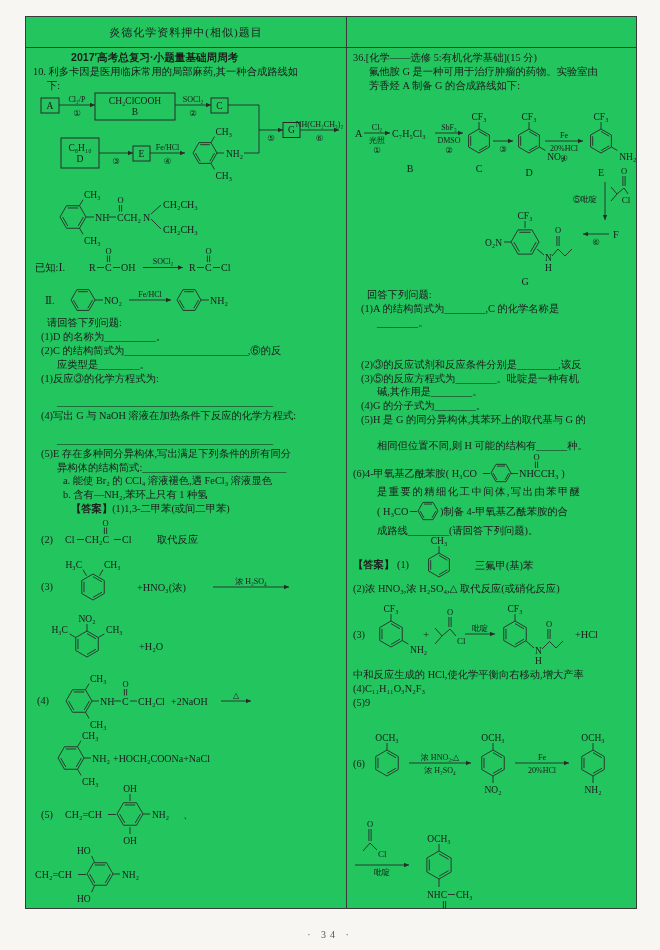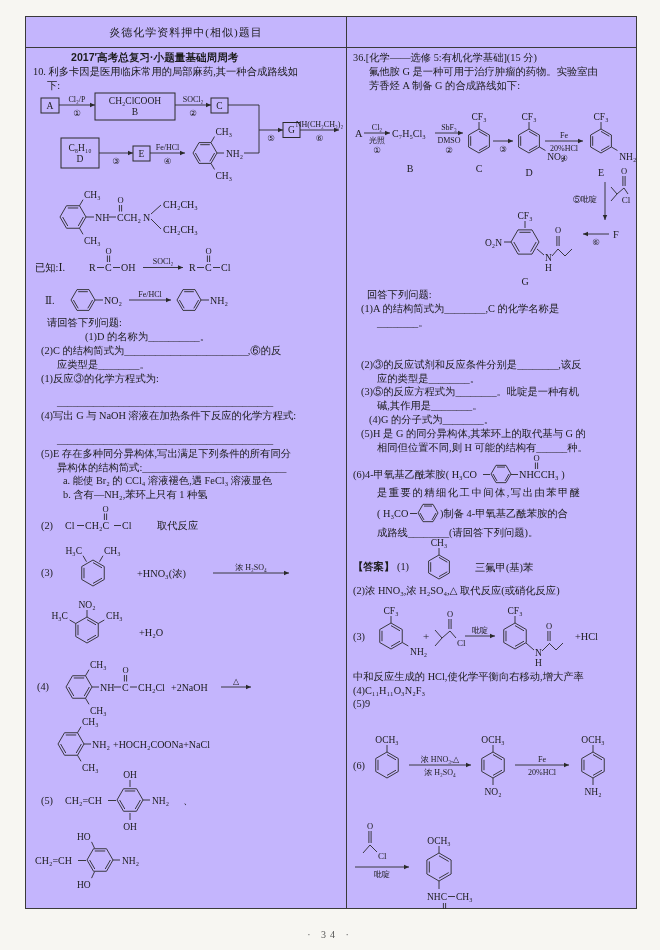--- a/index.html
+++ b/index.html
@@ -1,19 +1,19 @@
 <!DOCTYPE html>
 <html><head>
 <meta charset="utf-8">
 <style>
   html,body{margin:0;padding:0;}
   body{width:660px;height:950px;background:#f7f6f2;position:relative;
        font-family:"Liberation Serif","DejaVu Serif",serif;color:#1c1c1c;}
   .frame{position:absolute;left:25px;top:16px;width:612px;height:893px;
-         border:1.2px solid #3a3a3a;box-sizing:border-box;background:#c4b5fd;}
+         border:1.2px solid #3a3a3a;box-sizing:border-box;background:#22c55e;}
   .hdr{display:flex;height:30px;border-bottom:1.2px solid #3a3a3a;}
   .hc{display:flex;align-items:center;justify-content:center;font-size:11px;letter-spacing:1px;}
   .hc.l{width:321px;border-right:1.2px solid #3a3a3a;box-sizing:border-box;}
   .hc.r{flex:1;}
   .cols{display:flex;height:calc(100% - 30px);}
   .col{box-sizing:border-box;overflow:hidden;}
   .col.l{width:321px;border-right:1.2px solid #3a3a3a;padding:3px 5px 0 7px;}
   .col.r{flex:1;padding:3px 3px 0 6px;}
   .tl{font-size:10.3px;line-height:13.8px;white-space:nowrap;overflow:hidden;}
   .tl .b,.b{font-weight:bold;font-family:"Liberation Sans","DejaVu Sans",sans-serif;margin-left:38px;}
@@ -142,31 +142,32 @@
           <polygon points="138,54 133,56.2 133,51.8" fill="#2a2a2a"></polygon>
           <text x="117" y="50.5" font-size="8" text-anchor="middle">Fe/HCl</text>
           <polygon points="150,43.607695154586736 162,43.607695154586736 168,54 162,64.39230484541326 150,64.39230484541326 144,54" fill="none" stroke="#2a2a2a" stroke-width="0.9"></polygon>
           <line x1="151.2" y1="45.68615612366939" x2="160.8" y2="45.68615612366939" stroke="#2a2a2a" stroke-width="0.9"></line>
           <line x1="165.6" y1="54" x2="160.8" y2="62.31384387633061" stroke="#2a2a2a" stroke-width="0.9"></line>
           <line x1="151.2" y1="62.31384387633061" x2="146.4" y2="54" stroke="#2a2a2a" stroke-width="0.9"></line>
           <line x1="168" y1="54" x2="176" y2="54" stroke="#2a2a2a" stroke-width="0.9"></line>
           <text x="177" y="57.5" font-size="10" text-anchor="start">NH₂</text>
         </svg>
         <div class="tl" style="padding-left: 14px;">请回答下列问题:</div>
-        <div class="tl" style="padding-left: 8px; margin-left: 44px;">(1)D 的名称为__________。</div>
+        <div class="tl" style="padding-left: 8px;">(1)D 的名称为__________。</div>
         <div class="tl" style="padding-left: 8px;">(2)C 的结构简式为________________________,⑥的反</div>
         <div class="tl" style="padding-left: 24px;">应类型是________。</div>
         <div class="tl" style="padding-left: 8px;">(1)反应③的化学方程式为:</div>
         <div class="tl" style="padding-left: 24px; margin-top: 10px;">__________________________________________</div>
         <div class="tl" style="padding-left: 8px;">(4)写出 G 与 NaOH 溶液在加热条件下反应的化学方程式:</div>
         <div class="tl" style="padding-left: 24px; margin-top: 10px;">__________________________________________</div>
         <div class="tl" style="padding-left: 8px;">(5)E 存在多种同分异构体,写出满足下列条件的所有同分</div>
         <div class="tl" style="padding-left: 24px;">异构体的结构简式:____________________________</div>
         <div class="tl" style="padding-left: 30px;">a. 能使 Br₂ 的 CCl₄ 溶液褪色,遇 FeCl₃ 溶液显色</div>
         <div class="tl" style="padding-left: 30px;">b. 含有—NH₂,苯环上只有 1 种氢</div>
+        <div class="tl"><span class="b">【答案】</span><span>(1)1,3-二甲苯(或间二甲苯)</span></div>
         <svg width="300" height="38" class="chem">
           <text x="8" y="27" font-size="10.3" text-anchor="start">(2)</text>
           <text x="32" y="27" font-size="10" text-anchor="start">Cl</text>
           <line x1="44" y1="23.5" x2="51" y2="23.5" stroke="#2a2a2a" stroke-width="0.9"></line>
           <text x="52" y="27" font-size="10" text-anchor="start">CH₂C</text>
           <text x="72.5" y="9.5" font-size="8.5" text-anchor="middle">O</text>
           <line x1="71.4" y1="11.5" x2="71.4" y2="18" stroke="#2a2a2a" stroke-width="0.9"></line>
           <line x1="73.6" y1="11.5" x2="73.6" y2="18" stroke="#2a2a2a" stroke-width="0.9"></line>
           <line x1="81" y1="23.5" x2="88" y2="23.5" stroke="#2a2a2a" stroke-width="0.9"></line>
           <text x="89" y="27" font-size="10" text-anchor="start">Cl</text>
@@ -350,26 +351,25 @@
           <line x1="206.1" y1="144" x2="206.1" y2="154" stroke="#2a2a2a" stroke-width="0.9"></line>
           <text x="205" y="141" font-size="8.5" text-anchor="middle">O</text>
           <line x1="205" y1="157" x2="212" y2="164" stroke="#2a2a2a" stroke-width="0.9"></line>
           <line x1="212" y1="164" x2="219" y2="157" stroke="#2a2a2a" stroke-width="0.9"></line>
           <text x="172" y="193" font-size="10" text-anchor="middle">G</text>
         </svg>
         <div class="tl" style="padding-left: 14px;">回答下列问题:</div>
         <div class="tl" style="padding-left: 8px;">(1)A 的结构简式为________,C 的化学名称是</div>
         <div class="tl" style="padding-left: 24px;">________。</div>
         <div class="tl" style="padding-left: 8px; margin-top: 28px;">(2)③的反应试剂和反应条件分别是________,该反</div>
-        <div class="tl" style="padding-left: 24px;">应的类型是________。</div>
         <div class="tl" style="padding-left: 8px;">(3)⑤的反应方程式为________。吡啶是一种有机</div>
         <div class="tl" style="padding-left: 24px;">碱,其作用是________。</div>
-        <div class="tl" style="padding-left: 8px; margin-left: 8px;">(4)G 的分子式为________。</div>
+        <div class="tl" style="padding-left: 8px;">(4)G 的分子式为________。</div>
         <div class="tl" style="padding-left: 8px;">(5)H 是 G 的同分异构体,其苯环上的取代基与 G 的</div>
-        <div class="tl" style="padding-left: 24px;">相同但位置不同,则 H 可能的结构有______种。</div>
+        <div class="tl" style="padding-left: 24px; margin-top: 12px;">相同但位置不同,则 H 可能的结构有______种。</div>
         <svg width="283" height="32" class="chem">
           <text x="0" y="24" font-size="10.3" text-anchor="start">(6)4-甲氧基乙酰苯胺( H₃CO</text>
           <line x1="130" y1="20.5" x2="137" y2="20.5" stroke="#2a2a2a" stroke-width="0.9"></line>
           <polygon points="143,11.339745962155613 153,11.339745962155614 158,20 153,28.660254037844386 143,28.66025403784439 138,20" fill="none" stroke="#2a2a2a" stroke-width="0.9"></polygon>
           <line x1="144" y1="13.07179676972449" x2="152" y2="13.071796769724491" stroke="#2a2a2a" stroke-width="0.9"></line>
           <line x1="156" y1="20" x2="152" y2="26.928203230275507" stroke="#2a2a2a" stroke-width="0.9"></line>
           <line x1="144" y1="26.92820323027551" x2="140" y2="20" stroke="#2a2a2a" stroke-width="0.9"></line>
           <line x1="158" y1="20.5" x2="165" y2="20.5" stroke="#2a2a2a" stroke-width="0.9"></line>
           <text x="166" y="24" font-size="10.3" text-anchor="start">NHCCH₃ )</text>
           <text x="183.5" y="6.5" font-size="8.5" text-anchor="middle">O</text>

